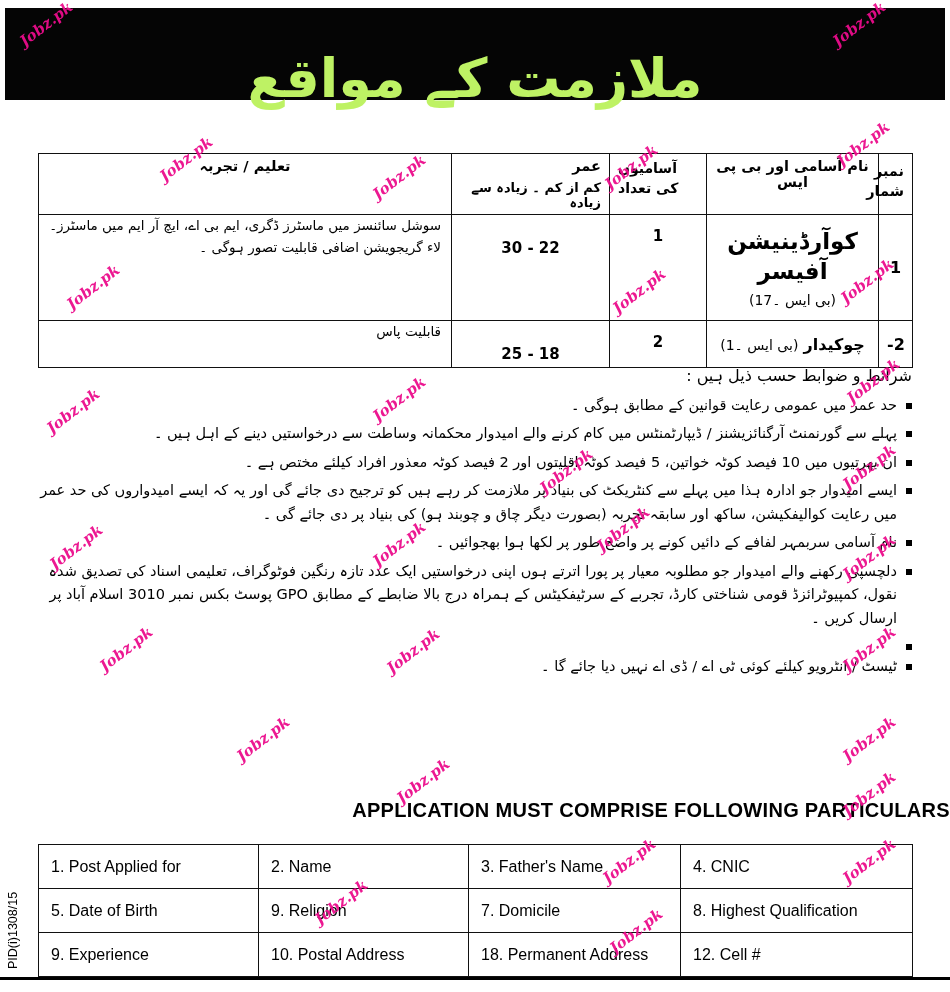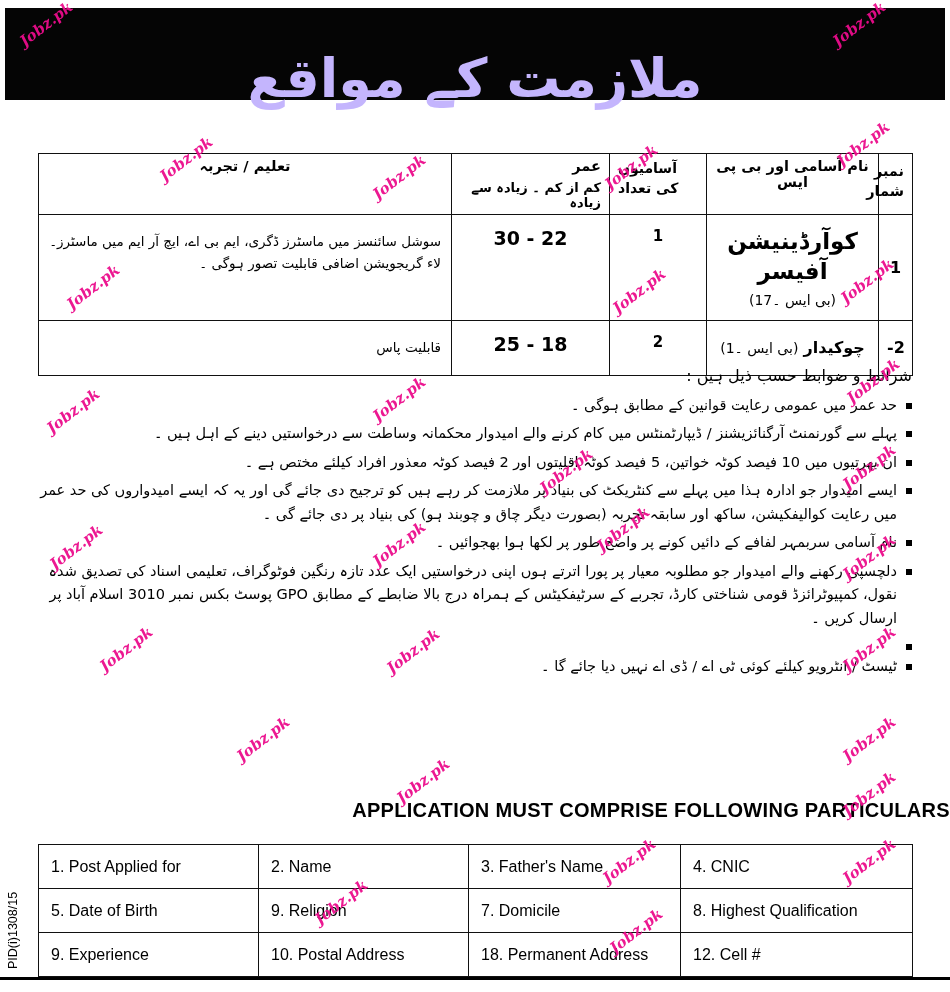--- a/index.html
+++ b/index.html
@@ -7,21 +7,21 @@
     position:relative; width:950px; height:992px; background:#ffffff;
     overflow:hidden; font-family:"DejaVu Sans", sans-serif; color:#000;
   }
 
   
   .banner {
     position:absolute; top:8px; left:5px; right:5px; height:92px;
     background:#050505; display:flex; align-items:center; justify-content:center;
   }
   .banner-title {
-    color:#c4b5fd; font-size:54px; font-weight:bold; direction:rtl;
+    color:#bef264; font-size:54px; font-weight:bold; direction:rtl;
     font-family:"DejaVu Sans", sans-serif; letter-spacing:1px;margin-top:48px;
   }
 
   
   .intro {
     position:absolute; top:107px; left:14px; right:36px;
     direction:rtl; text-align:right; font-size:15.5px; line-height:1.5;
   }
 
   
@@ -35,22 +35,22 @@
   th.h-count  { text-align:left; line-height:1.45; font-size:14px; }
   th.h-age    { text-align:right; }
   .age-sub { display:block; font-weight:bold; font-size:13px; margin-top:6px; }
   td.c-serial { text-align:center; font-weight:bold; font-size:16px; direction:ltr; vertical-align:middle; }
   td.c-post   { text-align:center; vertical-align:middle; }
   .post-name  { font-weight:bold; font-size:23px; line-height:1.3; display:block; }
   .post-name-sm { font-weight:bold; font-size:16px; }
   .post-grade { font-size:14px; display:block; margin-top:6px; }
   .post-grade-inline { font-size:14px; }
   td.c-count  { text-align:center; font-weight:bold; font-size:15px; vertical-align:top; padding-top:12px; }
-  td.c-age    { text-align:center; font-weight:bold; font-size:19px; direction:ltr; vertical-align:top; padding-top:12px; }
-  td.c-edu    { text-align:right; font-size:13.5px; line-height:1.6; vertical-align:top; padding:16px 10px; }
+  td.c-age    { text-align:center; font-weight:bold; font-size:15px; direction:ltr; vertical-align:top; padding-top:24px; }
+  td.c-edu    { text-align:right; font-size:13.5px; line-height:1.6; vertical-align:top; padding:0 10px; }
   tr.jr-1 { height:106px; }
   tr.jr-2 { height:40px; }
   tr.jh   { height:60px; }
 
   
   .terms {
     position:absolute; top:366px; left:30px; right:38px;
     direction:rtl; text-align:right;
   }
   .terms-heading { font-size:16px; margin:0 0 9px 0; }

